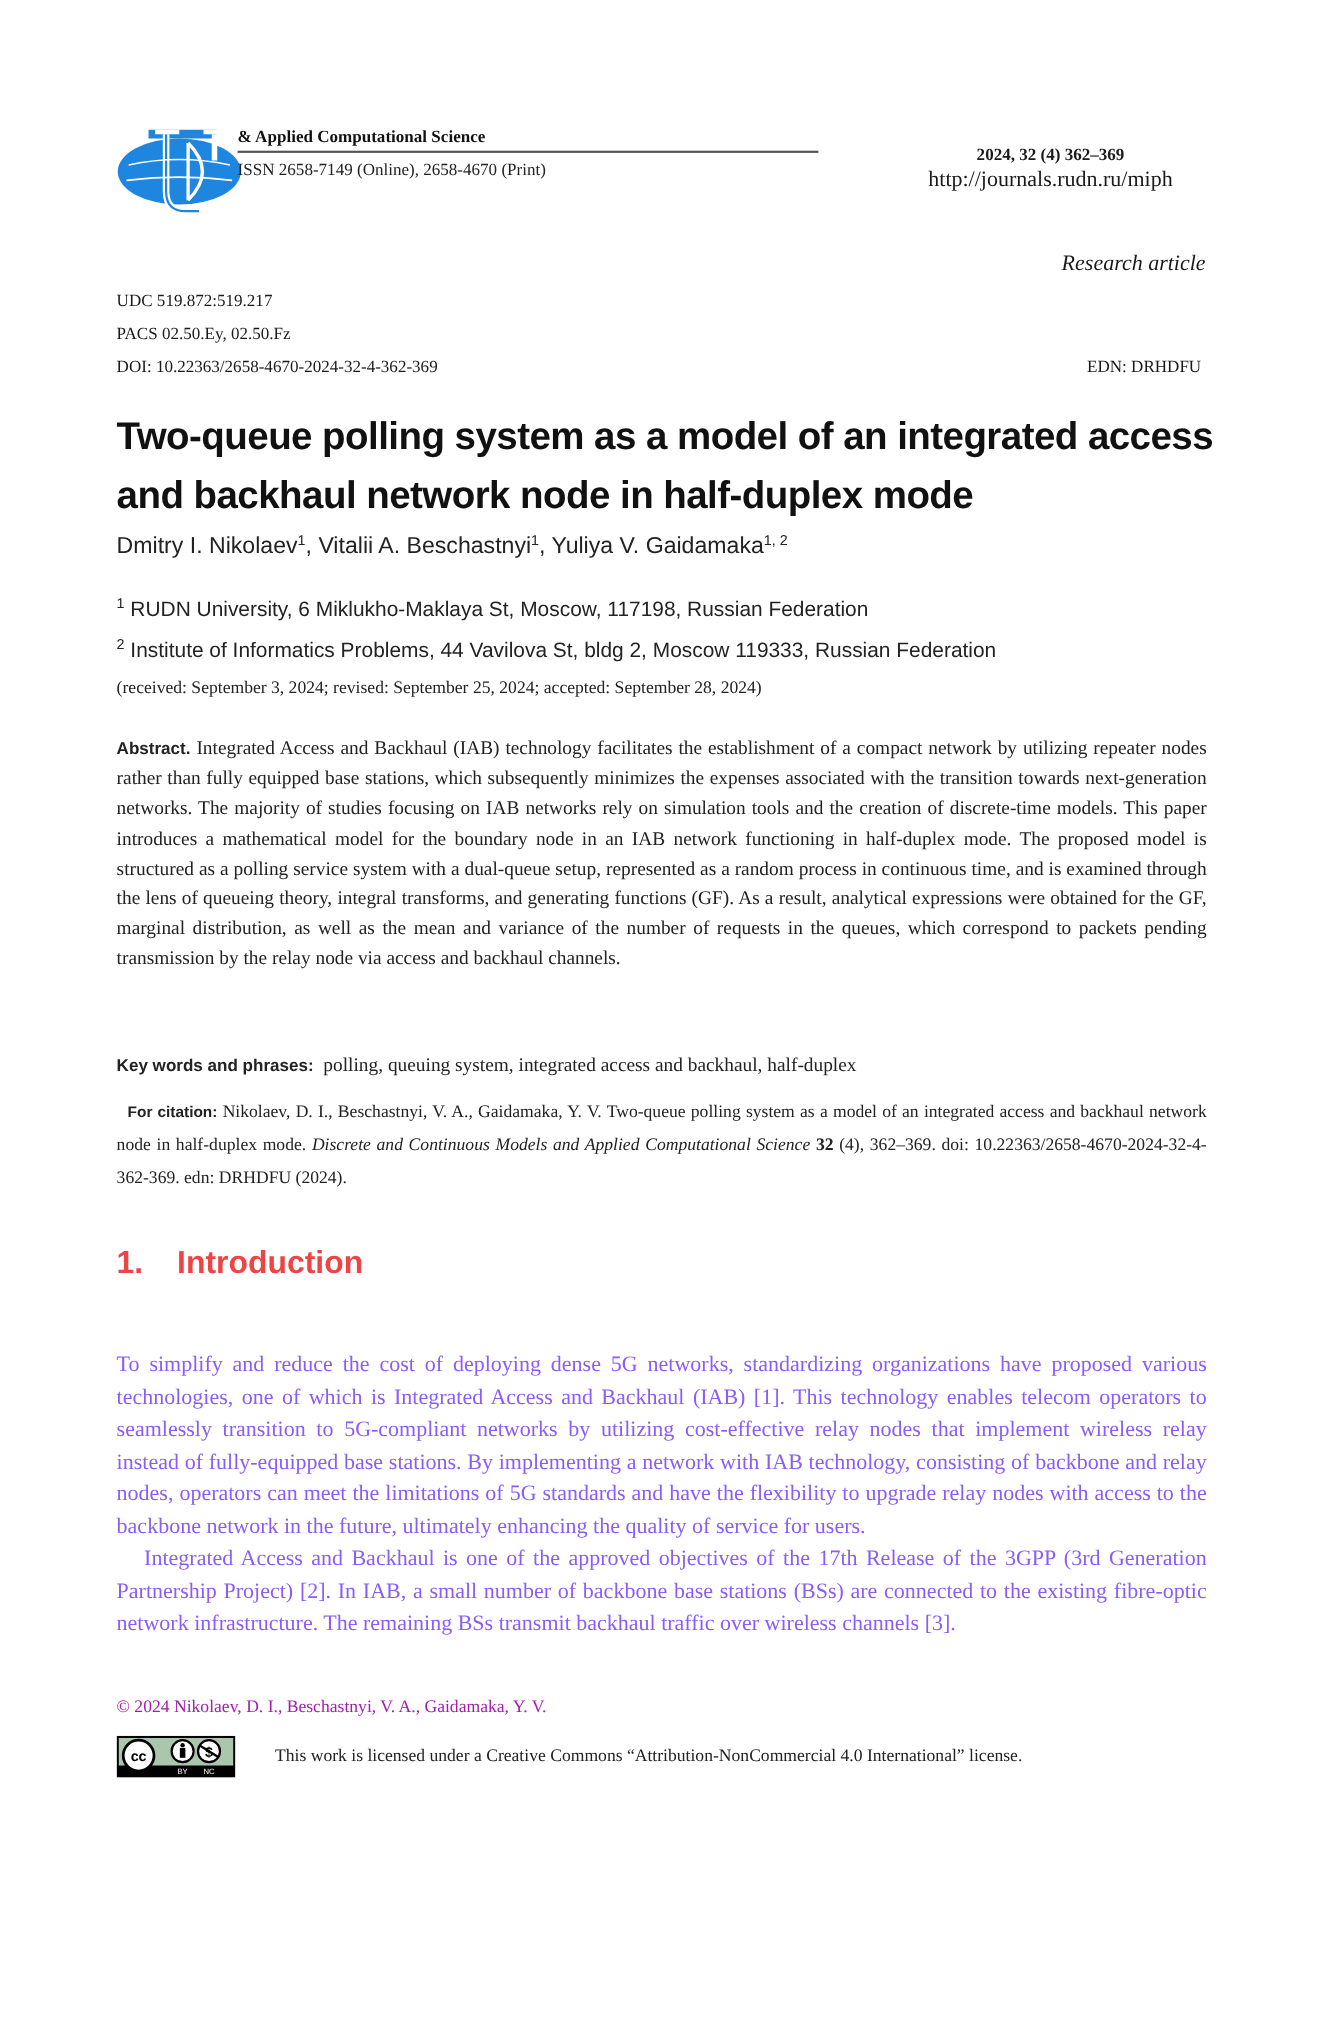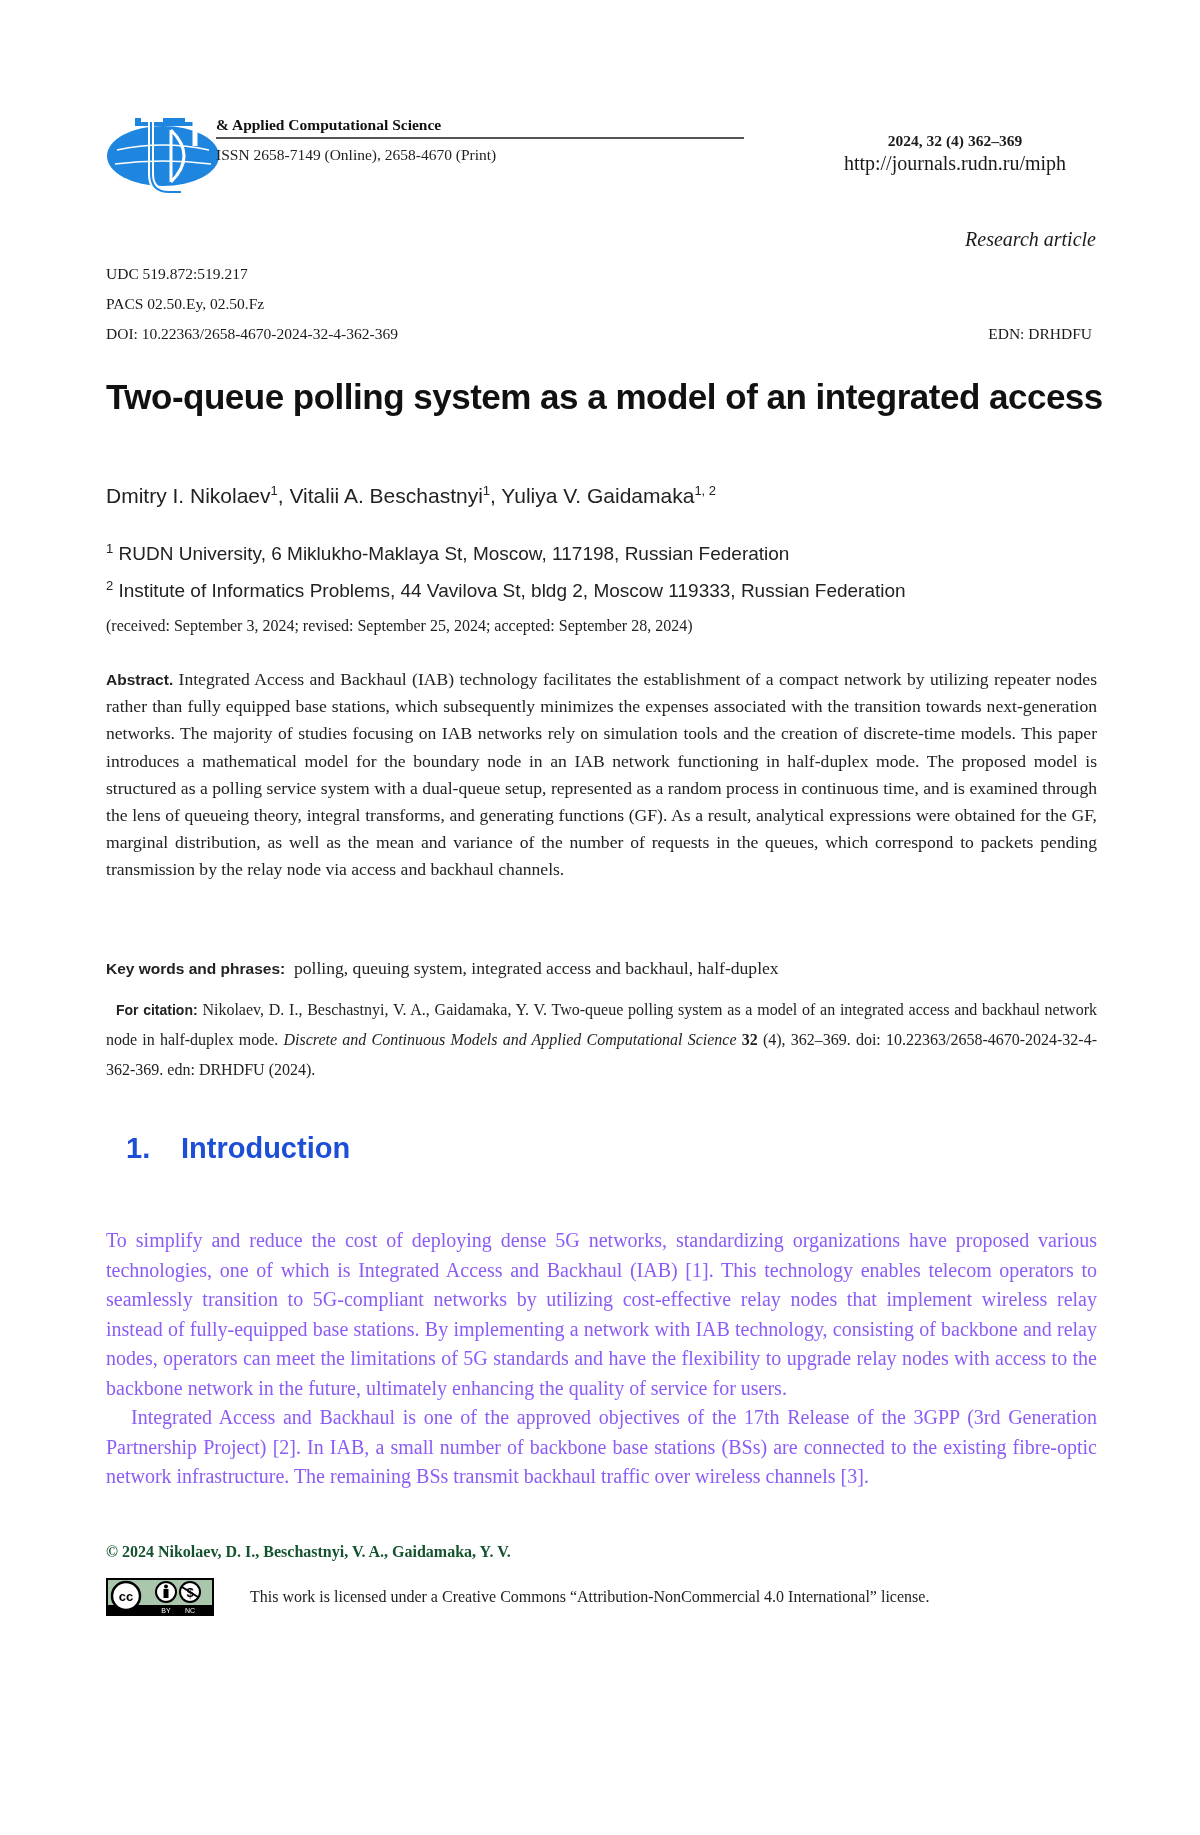--- a/index.html
+++ b/index.html
@@ -33,28 +33,28 @@
   #received { left: 106px; top: 617px; font-size: 16px; color: #222; }
 
   
   #abstract { left: 106px; top: 666px; width: 991px; font-size: 17.6px; line-height: 27.2px; text-align: justify; color: #222; }
   .lbl { font-family: "Liberation Sans", "DejaVu Sans", sans-serif; font-weight: bold; font-size: 15.5px; }
   #keywords { left: 106px; top: 958px; font-size: 17.6px; color: #222; }
   #citation { left: 106px; top: 995px; width: 991px; font-size: 16px; line-height: 30px; text-align: justify; color: #222; }
   #citation .lbl { font-size: 14px; padding-left: 10px; }
 
   
-  #intro-heading { left: 106px; top: 1132px; font-weight: bold; font-size: 29px; color: #1d4ed8; margin-left: 20px; }
+  #intro-heading { left: 106px; top: 1132px; font-weight: bold; font-size: 29px; color: #ef4444; }
   #intro-heading .num { display: inline-block; width: 55px; }
   #intro-body { left: 106px; top: 1190px; width: 991px; font-size: 20px; line-height: 29.5px; text-align: justify; color: #8b5cf6; margin-top: 36px; }
   #intro-body p { margin: 0; }
   #intro-body p.indent { text-indent: 25px; }
 
   
-  #copyright { left: 106px; top: 1543px; font-size: 16px; color: #14532d; font-weight: bold; }
+  #copyright { left: 106px; top: 1543px; font-size: 16px; color: #a21caf; }
   #cc-badge { left: 106px; top: 1578px; width: 108px; height: 20px; }
   #license { left: 250px; top: 1588px; font-size: 16px; color: #222; }
 </style>
 </head>
 <body>
 
 <div id="logo" class="abs">
   <svg width="116" height="86" viewBox="0 0 116 86">
     <ellipse cx="58" cy="44" rx="56" ry="30" fill="#1f86e0"></ellipse>
     <path d="M30 6 H92 V14 H30 Z" fill="#1f86e0"></path>
@@ -81,20 +81,21 @@
 
 <div id="article-type" class="abs">Research article</div>
 
 <div class="abs meta" style="top:265px">UDC 519.872:519.217</div>
 <div class="abs meta" style="top:295px">PACS 02.50.Ey, 02.50.Fz</div>
 <div class="abs meta" style="top:325px">DOI: 10.22363/2658-4670-2024-32-4-362-369</div>
 <div id="edn" class="abs">EDN: DRHDFU</div>
 
 <div id="title" class="abs sans">
   <div>Two-queue polling system as a model of an integrated access</div>
+  <div>and backhaul network node in half-duplex mode</div>
 </div>
 
 <div id="authors" class="abs sans">
   <span>Dmitry I. Nikolaev</span><sup>1</sup>,
   <span>Vitalii A. Beschastnyi</span><sup>1</sup>,
   <span>Yuliya V. Gaidamaka</span><sup>1, 2</sup>
 </div>
 
 <div class="abs aff sans" style="top:541px">
   <sup>1</sup>

